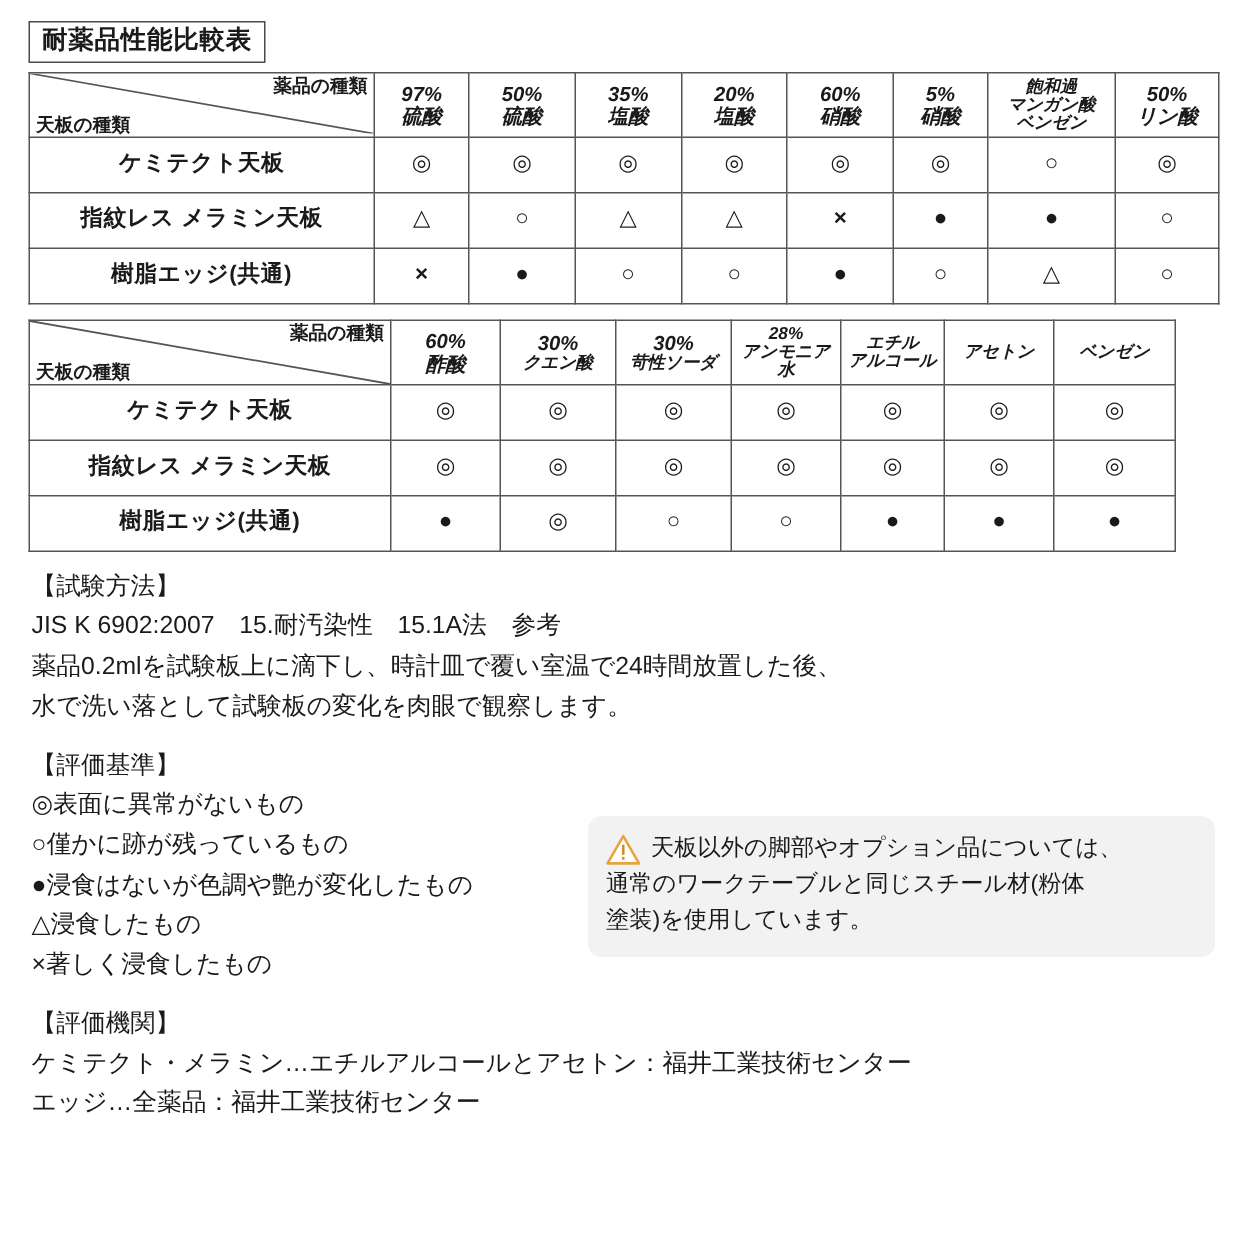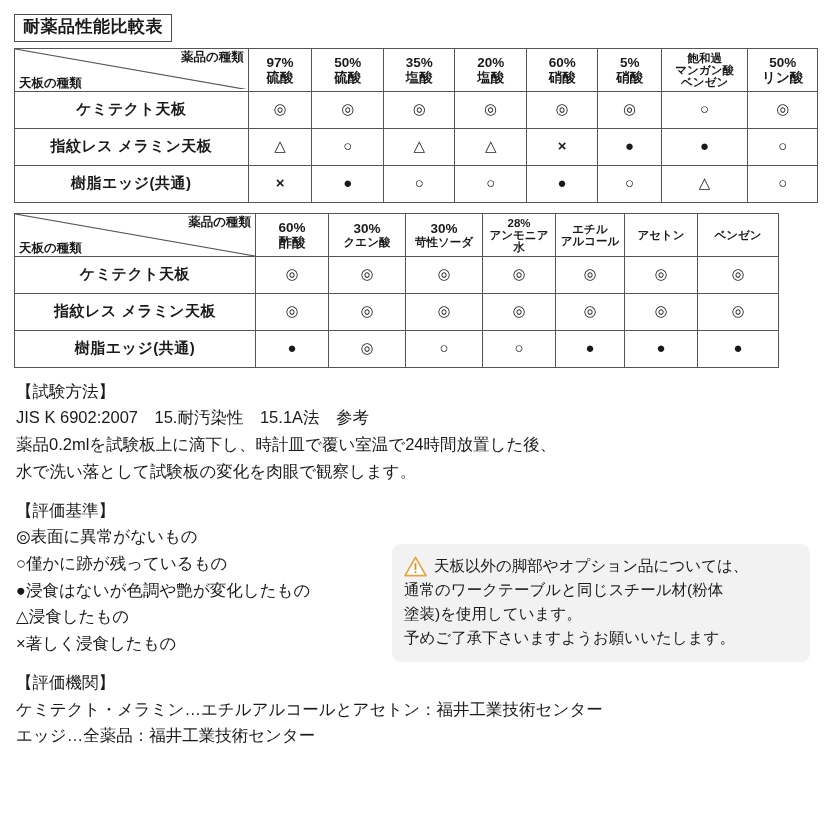--- a/index.html
+++ b/index.html
@@ -3,21 +3,21 @@
 <meta charset="utf-8">
 <style>
   html,body{margin:0;padding:0;}
   body{
     width:830px;height:830px;
     background:#ffffff;
     font-family:"Liberation Sans","DejaVu Sans",sans-serif;
     color:#1a1a1a;
     -webkit-font-smoothing:antialiased;
   }
-  .page{position:relative;width:830px;height:710px;box-sizing:border-box;padding:10px 12px;}
+  .page{position:relative;width:830px;height:710px;box-sizing:border-box;padding:10px 17px;}
 
   
   .title-box{
     display:inline-block;
     border:1.5px solid #4a4a4a;
     padding:3px 8px 4px 8px;
     font-size:17px;
     font-weight:bold;
     letter-spacing:0.5px;
     margin:4px 0 6px 2px;
@@ -50,21 +50,21 @@
   .corner .diag{
     position:absolute;inset:0;
     pointer-events:none;
   }
   .corner .lbl-top{
     position:absolute;right:4px;top:1px;font-size:12.5px;font-weight:bold;
   }
   .corner .lbl-bot{
     position:absolute;left:4px;bottom:1px;font-size:12.5px;font-weight:bold;text-align:right;
   }
-  .hd{height:42px;font-size:13.5px;}
+  .hd{height:42px;font-size:13.5px;font-style:italic;}
   .hd small{display:block;font-size:13.5px;}
   .hd .s3{font-size:11.5px;line-height:1.05;}
   .rowlabel{
     font-size:17px;
     height:36px;
     letter-spacing:0.5px;
   }
   .cell{height:36px;font-size:17px;}
   td.mark{font-size:18px;}
   .m-dbl{font-size:19px;}
@@ -296,16 +296,15 @@
     <div class="ctop">
       <svg class="warn" viewBox="0 0 24 22">
         <path d="M12 1.5 L23 20.5 L1 20.5 Z" fill="#ffffff" stroke="#e8a33d" stroke-width="1.8" stroke-linejoin="round"></path>
         <rect x="11.1" y="7.5" width="1.8" height="7" fill="#d08b2a"></rect>
         <rect x="11.1" y="16" width="1.8" height="1.9" fill="#d08b2a"></rect>
       </svg>
       <p>天板以外の脚部やオプション品については、</p>
     </div>
     <p>通常のワークテーブルと同じスチール材(粉体</p>
     <p>塗装)を使用しています。</p>
-    <p>予めご了承下さいますようお願いいたします。</p>
   </div>
 
 </div>
 
 </body></html>

